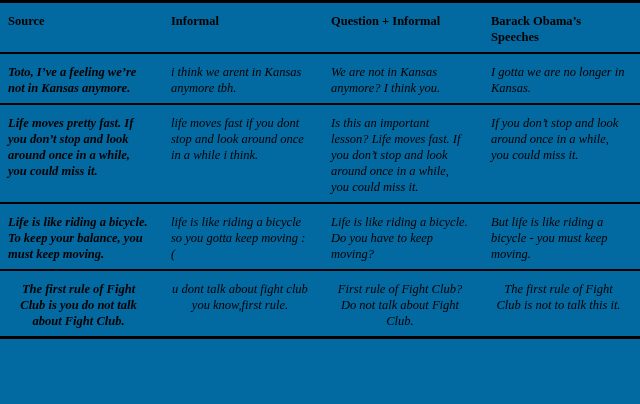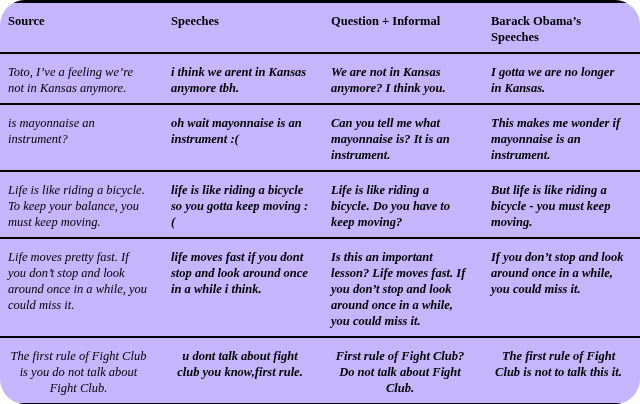--- a/index.html
+++ b/index.html
@@ -3,25 +3,24 @@
 <meta charset="utf-8">
 <style>
   html, body {
     margin: 0;
     padding: 0;
     background: #ffffff;
   }
   .page {
     width: 640px;
     height: 404px;
-    background: #c4b5fd;
+    background: #0369a1;
     overflow: hidden;
     font-family: "Liberation Serif", serif;
     color: #000000;
-    border-radius: 25px;
   }
   table.paper-table {
     width: 640px;
     border-collapse: collapse;
     table-layout: fixed;
     border-top: 3px solid #000000;
     border-bottom: 3px solid #000000;
   }
   col.c1 { width: 163px; }
   col.c2 { width: 160px; }
@@ -36,74 +35,67 @@
     overflow: hidden;
   }
   thead th {
     font-weight: bold;
     font-style: normal;
     border-bottom: 2px solid #000000;
   }
   tbody td {
     border-bottom: 2px solid #000000;
     font-style: italic;
-    font-weight: bold;
   }
   tbody tr:last-child td {
     border-bottom: none;
     text-align: center;
   }
   td.source-cell {
-    font-weight: normal;
+    font-weight: bold;
     font-style: italic;
   }
 </style>
 </head>
 <body>
 
 <div class="page">
   <table class="paper-table">
     <colgroup>
       <col class="c1">
         <col class="c2">
         <col class="c3">
         <col class="c4">
     </colgroup>
     <thead>
       <tr>
         <th>Source</th>
-        <th>Speeches</th>
+        <th>Informal</th>
         <th>Question + Informal</th>
         <th>Barack Obama’s Speeches</th>
       </tr>
     </thead>
     <tbody>
       <tr>
         <td class="source-cell">Toto, I’ve a feeling we’re not in Kansas anymore.</td>
         <td>i think we arent in Kansas anymore tbh.</td>
         <td>We are not in Kansas anymore? I think you.</td>
         <td>I gotta we are no longer in Kansas.</td>
       </tr>
       <tr>
-        <td class="source-cell">is mayonnaise an instrument?</td>
-        <td>oh wait mayonnaise is an instrument :(</td>
-        <td>Can you tell me what mayonnaise is? It is an instrument.</td>
-        <td>This makes me wonder if mayonnaise is an instrument.</td>
+        <td class="source-cell">Life moves pretty fast. If you don’t stop and look around once in a while, you could miss it.</td>
+        <td>life moves fast if you dont stop and look around once in a while i think.</td>
+        <td>Is this an important lesson? Life moves fast. If you don’t stop and look around once in a while, you could miss it.</td>
+        <td>If you don’t stop and look around once in a while, you could miss it.</td>
       </tr>
       <tr>
         <td class="source-cell">Life is like riding a bicycle. To keep your balance, you must keep moving.</td>
         <td>life is like riding a bicycle so you gotta keep moving :(</td>
         <td>Life is like riding a bicycle. Do you have to keep moving?</td>
         <td>But life is like riding a bicycle - you must keep moving.</td>
-      </tr>
-      <tr>
-        <td class="source-cell">Life moves pretty fast. If you don’t stop and look around once in a while, you could miss it.</td>
-        <td>life moves fast if you dont stop and look around once in a while i think.</td>
-        <td>Is this an important lesson? Life moves fast. If you don’t stop and look around once in a while, you could miss it.</td>
-        <td>If you don’t stop and look around once in a while, you could miss it.</td>
       </tr>
       <tr>
         <td class="source-cell">The first rule of Fight Club is you do not talk about Fight Club.</td>
         <td>u dont talk about fight club you know,first rule.</td>
         <td>First rule of Fight Club? Do not talk about Fight Club.</td>
         <td>The first rule of Fight Club is not to talk this it.</td>
       </tr>
     </tbody>
   </table>
 </div>

